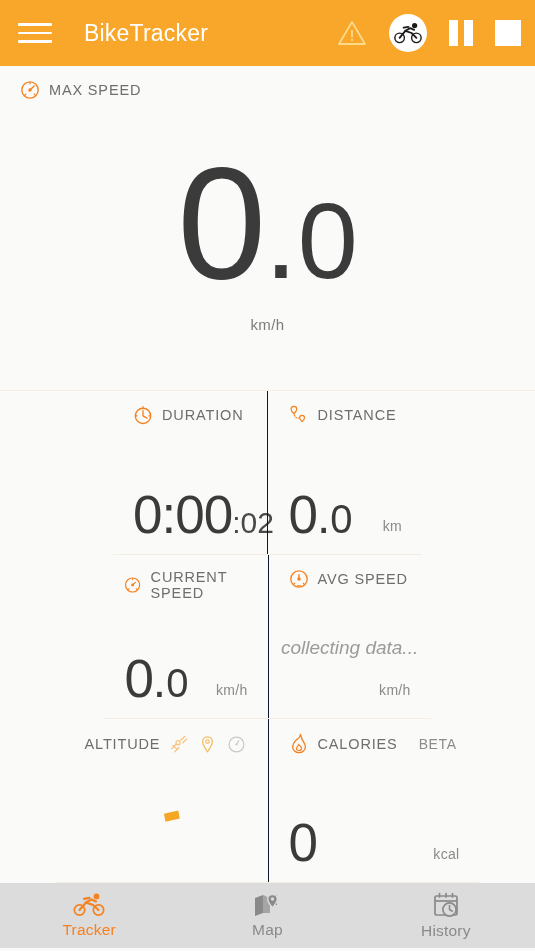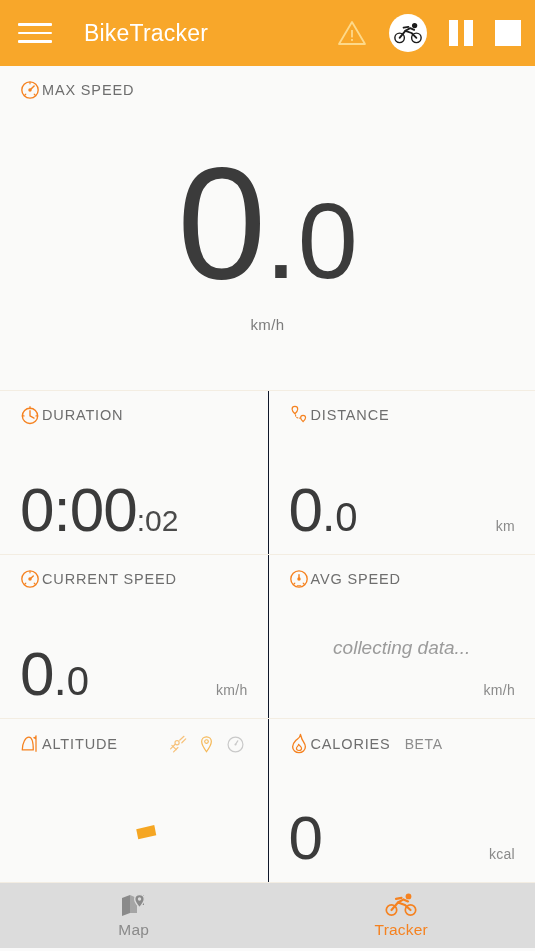--- a/index.html
+++ b/index.html
@@ -38,43 +38,43 @@
 
   
   .content { flex:1 1 auto; display:flex; flex-direction:column; background:#FAFAF9; }
 
   
   .hero {
     flex:0 0 325px; position:relative;
     border-bottom:1px solid #F3EDE2;
     display:flex; flex-direction:column;
   }
-  .cell-head { display:flex; align-items:center; padding:14px 1px 0 20px; gap:2px; }
+  .cell-head { display:flex; align-items:center; padding:14px 1px 0 20px; gap:9px; }
   .cell-head .lbl {
     font-size:14.5px; letter-spacing:.85px; color:#6E6E6E; text-transform:uppercase;
   }
   .beta {
     font-size:14px; letter-spacing:.6px; color:#8C8C8C;
     margin-left:12px; vertical-align:super;
   }
   .hero-body { flex:1; display:flex; flex-direction:column; align-items:center; justify-content:center; padding-bottom:8px; }
   .hero-num { display:flex; align-items:baseline; color:#3B3B3B; font-weight:400; }
   .hero-int { font-size:160px; line-height:.92; letter-spacing:-2px; }
   .hero-dot { font-size:120px; line-height:.92; }
   .hero-dec { font-size:108px; line-height:.92; }
   .hero-unit { font-size:15px; color:#7C7C7C; margin-top:20px; letter-spacing:.4px; }
 
   
-  .grid { display:flex; flex-direction:column; }
+  .grid { display:flex; flex-direction:column;align-items:center; }
   .grid-row { display:flex; height:164px; border-bottom:1px solid #F3EDE2; }
   .cell { width:50%; position:relative; display:flex; flex-direction:column; }
   .cell + .cell { border-left:1px solid #0f172a; }
   .cell-body { flex:1; position:relative; padding:0 18px 14px 20px; display:flex; align-items:flex-end; }
   .val-wrap { display:flex; align-items:baseline; color:#3B3B3B; line-height:.95; }
-  .v-big { font-size:62px; letter-spacing:-1px; }
+  .v-big { font-size:53px; letter-spacing:-1px; }
   .v-dot { font-size:48px; }
   .v-small { font-size:40px; }
   .v-sub { font-size:30px; color:#4A4A4A; }
   .unit {
     position:absolute; right:20px; bottom:20px;
     font-size:14px; color:#8A8A8A; letter-spacing:.3px;padding-left:32px;
   }
   .collecting {
     position:absolute; left:0; right:0; top:48px;
     text-align:center; font-style:italic; font-size:19px; color:#9B9B9B;
@@ -302,39 +302,49 @@
           </div>
         </div>
 
       </div>
 
     </div>
   </div>
 
   <div class="bottomnav">
 
-    <div class="nav-item">
-      <svg width="28" height="24" viewBox="0 0 28 24">
-        <path d="M2 5 L10 2 L10 20 L2 23 Z" fill="#8A8A8A"></path>
-        <path d="M10 2 L17 5 L17 20 L10 20 Z" fill="#A5A5A5"></path>
-        <path d="M17 5 L24 2 L24 12 L17 12 Z" fill="#8A8A8A"></path>
-        <path d="M19.5 1.5 C22.2 1.5 24.3 3.5 24.3 6 C24.3 9.4 19.5 14.6 19.5 14.6 C19.5 14.6 14.7 9.4 14.7 6 C14.7 3.5 16.8 1.5 19.5 1.5 Z" fill="#8A8A8A" stroke="#DCDCDC" stroke-width="1.4"></path>
-        <circle cx="19.5" cy="6" r="1.7" fill="#DCDCDC"></circle>
-      </svg>
-      <span class="nav-label">Map</span>
-    </div>
-
     <div class="nav-item active">
       <svg width="34" height="24" viewBox="0 0 34 24">
         <circle cx="7.5" cy="17" r="5.2" fill="none" stroke="#F58220" stroke-width="1.7"></circle>
         <circle cx="26.5" cy="17" r="5.2" fill="none" stroke="#F58220" stroke-width="1.7"></circle>
         <circle cx="24.5" cy="3.4" r="2.9" fill="#F58220"></circle>
         <path d="M7.5 17 L14 9.5 L21 12 L26.5 17" fill="none" stroke="#F58220" stroke-width="2.2" stroke-linecap="round" stroke-linejoin="round"></path>
         <path d="M14 9.5 L19.5 6.4 L24 8.4" fill="none" stroke="#F58220" stroke-width="2.2" stroke-linecap="round" stroke-linejoin="round"></path>
         <path d="M12 5.8 L17.5 4.8" fill="none" stroke="#F58220" stroke-width="2.2" stroke-linecap="round"></path>
       </svg>
       <span class="nav-label">Tracker</span>
     </div>
 
+    <div class="nav-item">
+      <svg width="28" height="24" viewBox="0 0 28 24">
+        <path d="M2 5 L10 2 L10 20 L2 23 Z" fill="#8A8A8A"></path>
+        <path d="M10 2 L17 5 L17 20 L10 20 Z" fill="#A5A5A5"></path>
+        <path d="M17 5 L24 2 L24 12 L17 12 Z" fill="#8A8A8A"></path>
+        <path d="M19.5 1.5 C22.2 1.5 24.3 3.5 24.3 6 C24.3 9.4 19.5 14.6 19.5 14.6 C19.5 14.6 14.7 9.4 14.7 6 C14.7 3.5 16.8 1.5 19.5 1.5 Z" fill="#8A8A8A" stroke="#DCDCDC" stroke-width="1.4"></path>
+        <circle cx="19.5" cy="6" r="1.7" fill="#DCDCDC"></circle>
+      </svg>
+      <span class="nav-label">Map</span>
+    </div>
+
+    <div class="nav-item">
+      <svg width="28" height="26" viewBox="0 0 28 26">
+        <rect x="3" y="4" width="22" height="19" rx="1.6" fill="none" stroke="#8A8A8A" stroke-width="1.7"></rect>
+        <path d="M3 9 L25 9" stroke="#8A8A8A" stroke-width="1.7"></path>
+        <path d="M7.5 1.5 L7.5 5 M14 1.5 L14 5 M20.5 1.5 L20.5 5" stroke="#8A8A8A" stroke-width="1.7" stroke-linecap="round"></path>
+        <circle cx="17.5" cy="17.5" r="6.6" fill="#DCDCDC" stroke="#8A8A8A" stroke-width="1.7"></circle>
+        <path d="M17.5 13.6 L17.5 17.5 L20.3 19.2" stroke="#8A8A8A" stroke-width="1.6" stroke-linecap="round" fill="none"></path>
+      </svg>
+      <span class="nav-label">History</span>
+    </div>
 
   </div>
 
 </div>
 
 </body></html>

